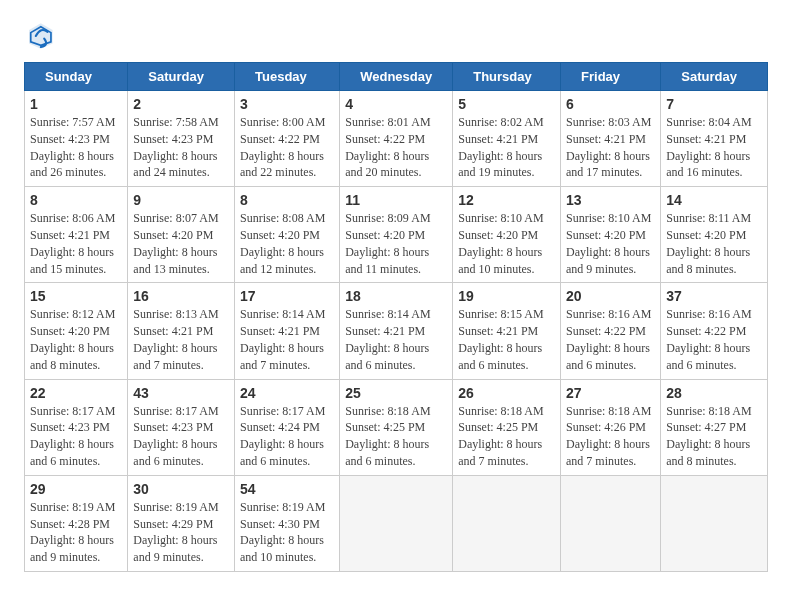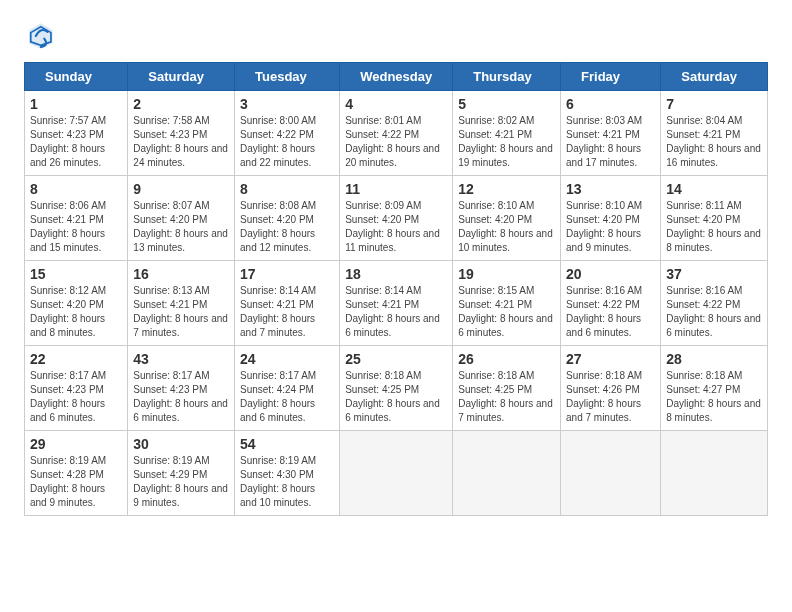--- a/index.html
+++ b/index.html
@@ -86,23 +86,24 @@
       background: #f5f5f5;
     }
     .cell-day {
       font-size: 14px;
       font-weight: bold;
       color: #333;
       display: block;
       margin-bottom: 2px;
     }
     .cell-info {
-      font-size: 10px;
+      font-size: 12px;
       color: #444;
       line-height: 1.4;
+      font-family: Liberation Serif, serif;
     }
   </style>
 </head>
 <body>
 
 <div class="page">
   <div class="header">
     <div class="logo">
       <svg class="logo-icon" viewBox="0 0 38 38" xmlns="http://www.w3.org/2000/svg">
         <polygon points="20,4 34,12 34,28 20,34 6,28 6,12" fill="#1a6cbf" opacity="0.15"></polygon>

